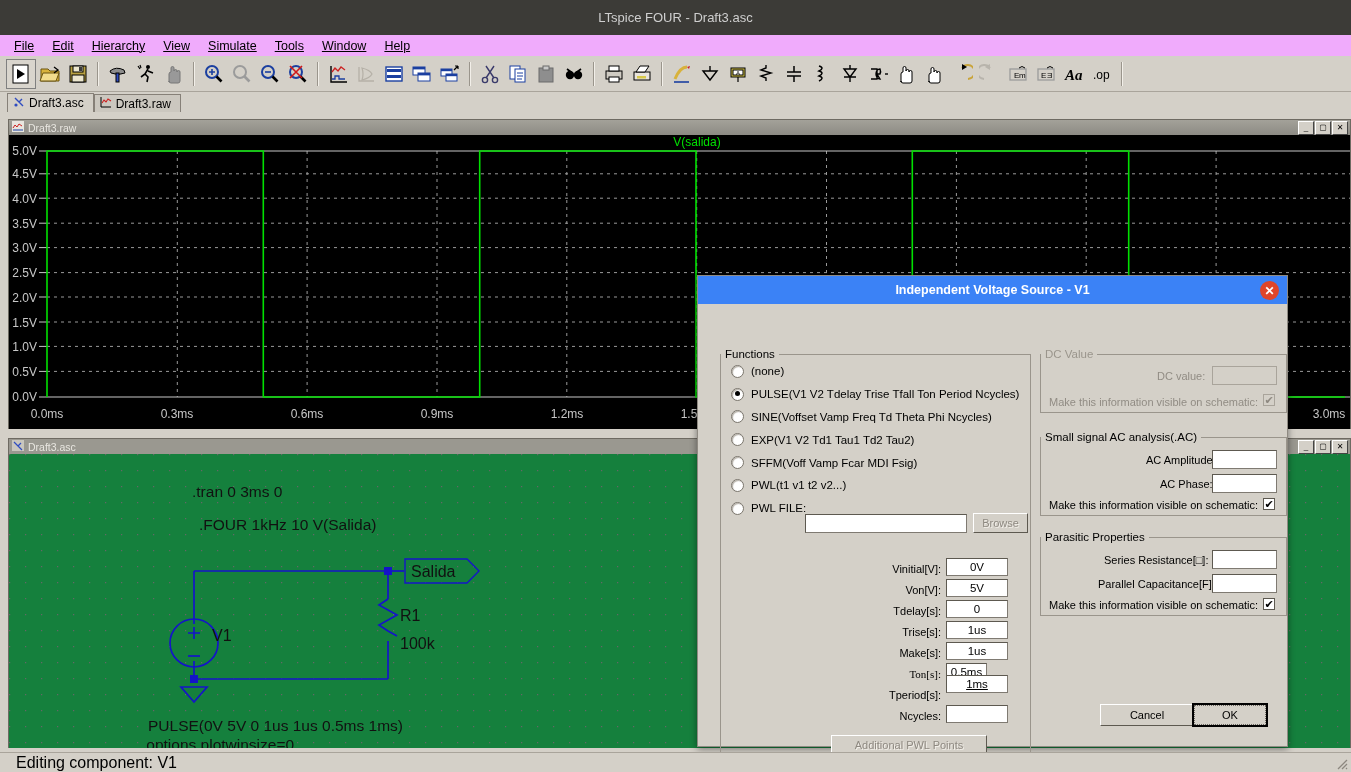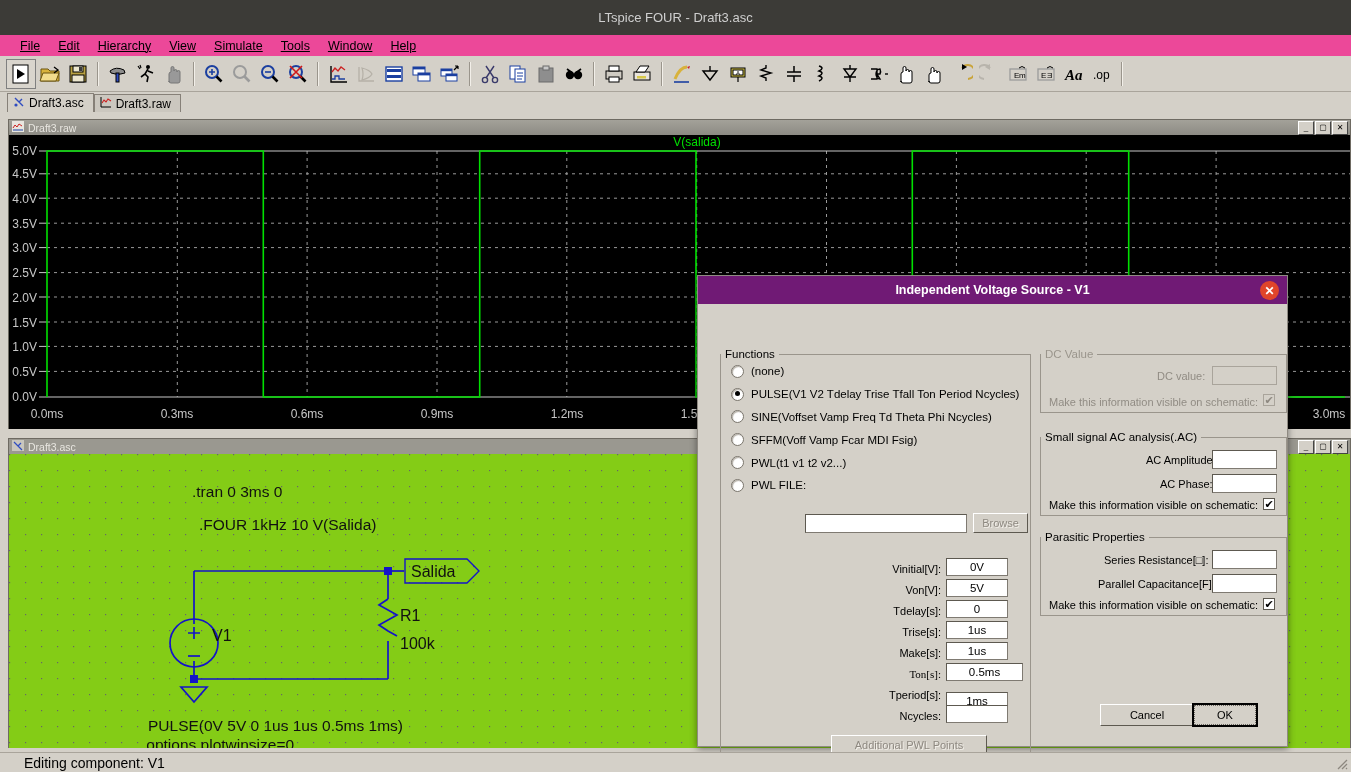--- a/index.html
+++ b/index.html
@@ -13,22 +13,22 @@
 
   
   .titlebar{
     height:35px;background:#3c3b37;color:#cfcfcf;
     display:flex;align-items:center;justify-content:center;
     font-size:13px;
   }
 
   
   .menubar{
-    height:21px;background:#ec4899;display:flex;align-items:center;
-    padding-left:11px;font-size:12.5px;color:#000;border-bottom:1px solid #d4d0c8;
+    height:21px;background:#f0abfc;display:flex;align-items:center;
+    padding-left:5px;font-size:12.5px;color:#000;border-bottom:1px solid #d4d0c8;
   }
   .menuitem{padding:2px 9px;cursor:default;}
   .menuitem u{text-decoration:underline;}
 
   
   .toolbar{
     height:34px;background:#d4d0c8;display:flex;align-items:center;
     padding-left:6px;border-bottom:1px solid #a9a49b;
   }
   .tb{width:28px;height:28px;display:flex;align-items:center;justify-content:center;}
@@ -62,30 +62,30 @@
   
   #plotwin{left:8px;top:119px;width:1343px;height:310px;}
   .plotbody{position:relative;background:#000;height:294px;overflow:hidden;}
   .plot-svg{position:absolute;left:0;top:0;}
   .ylabel{fill:#c8c8c8;font-size:12px;font-family:"Liberation Sans",sans-serif;}
   .xlabel{fill:#c8c8c8;font-size:12px;font-family:"Liberation Sans",sans-serif;}
   .tracelbl{fill:#00e000;font-size:12px;font-family:"Liberation Sans",sans-serif;}
 
   
   #schwin{left:8px;top:438px;width:1343px;height:310px;}
-  .schbody{position:relative;background:#84cc16;height:294px;overflow:hidden;}
+  .schbody{position:relative;background:#15803d;height:294px;overflow:hidden;}
 
   
   .dialog{
     position:absolute;left:697px;top:275px;width:591px;height:472px;
     background:#d4d0c8;border:1px solid #8f8a82;box-shadow:0 2px 7px rgba(0,0,0,.45);
     box-sizing:border-box;
   }
   .dlg-title{
-    height:28px;background:#701a75;color:#fff;font-size:12.5px;font-weight:bold;
+    height:28px;background:#3b82f6;color:#fff;font-size:12.5px;font-weight:bold;
     display:flex;align-items:center;justify-content:center;position:relative;
   }
   .dlg-close{
     position:absolute;right:8px;top:5px;width:19px;height:19px;border-radius:50%;
     background:#e0452a;color:#fff;font-size:12px;display:flex;align-items:center;
     justify-content:center;line-height:1;
   }
   .dlg-body{position:relative;height:444px;padding:8px 10px;box-sizing:border-box;}
 
   fieldset{
@@ -127,22 +127,22 @@
     width:12px;height:12px;background:#fff;border:1px solid #5d5950;
     box-sizing:border-box;position:absolute;
     display:flex;align-items:center;justify-content:center;
     font-size:11px;line-height:1;color:#000;font-family:"DejaVu Sans",sans-serif;
   }
   .chk.dim{background:#d4d0c8;border-color:#a9a49b;color:#8e8981;}
 
   
   .statusbar{
     position:absolute;left:0;bottom:0;width:1351px;height:20px;background:#d4d0c8;
-    border-top:1px solid #a9a49b;font-size:14px;color:#000;
-    display:flex;align-items:center;padding-left:24px;box-sizing:border-box;
+    border-top:1px solid #a9a49b;font-size:16px;color:#000;
+    display:flex;align-items:center;padding-left:16px;box-sizing:border-box;
   }
   .grip{
     position:absolute;right:3px;bottom:2px;width:14px;height:14px;
   }
 </style>
 </head>
 <body>
 
 <div class="app">
 
@@ -601,20 +601,24 @@
         <div class="radio-row">
           <span class="radio on"></span>
           <span>PULSE(V1 V2 Tdelay Trise Tfall Ton Period Ncycles)</span>
         </div>
         <div class="radio-row">
           <span class="radio"></span>
           <span>SINE(Voffset Vamp Freq Td Theta Phi Ncycles)</span>
         </div>
         <div class="radio-row">
           <span class="radio"></span>
+          <span>EXP(V1 V2 Td1 Tau1 Td2 Tau2)</span>
+        </div>
+        <div class="radio-row">
+          <span class="radio"></span>
           <span>SFFM(Voff Vamp Fcar MDI Fsig)</span>
         </div>
         <div class="radio-row">
           <span class="radio"></span>
           <span>PWL(t1 v1 t2 v2...)</span>
         </div>
         <div class="radio-row">
           <span class="radio"></span>
           <span>PWL FILE:</span>
         </div>
@@ -631,24 +635,24 @@
         <div class="lbl" style="left:96px;top:245px;width:124px;text-align:right;">Tdelay[s]:</div>
         <div class="txtbox" style="position:absolute;left:225px;top:240px;width:62px;height:18px;">0</div>
 
         <div class="lbl" style="left:96px;top:266px;width:124px;text-align:right;">Trise[s]:</div>
         <div class="txtbox" style="position:absolute;left:225px;top:261px;width:62px;height:18px;">1us</div>
 
         <div class="lbl" style="left:96px;top:287px;width:124px;text-align:right;">Make[s]:</div>
         <div class="txtbox" style="position:absolute;left:225px;top:282px;width:62px;height:18px;">1us</div>
 
         <div class="lbl" style="left:96px;top:308px;width:124px;text-align:right;font-family:Liberation Serif, serif;">Ton[s]:</div>
-        <div class="txtbox" style="position:absolute;left:225px;top:303px;width:77px;height:18px;">0.5ms</div>
+        <div class="txtbox" style="position:absolute;left:225px;top:303px;width:41px;height:18px;">0.5ms</div>
 
         <div class="lbl" style="left:96px;top:329px;width:124px;text-align:right;">Tperiod[s]:</div>
-        <div class="txtbox" style="position:absolute;left:225px;top:332px;width:62px;height:18px;text-decoration:underline;">1ms</div>
+        <div class="txtbox" style="position:absolute;left:225px;top:315px;width:62px;height:18px;text-decoration:underline;">1ms</div>
 
         <div class="lbl" style="left:96px;top:350px;width:124px;text-align:right;">Ncycles:</div>
         <div class="txtbox" style="position:absolute;left:225px;top:345px;width:62px;height:18px;"></div>
 
         <div class="btn dis" style="position:absolute;left:110px;top:375px;width:156px;height:19px;">Additional PWL Points</div>
 
         <div class="lbl" style="left:63px;top:400px;">Make this information visible on schematic:</div>
         <div class="chk" style="left:279px;top:399px;">✔</div>
       </fieldset>
 
@@ -674,21 +678,21 @@
         <legend>Parasitic Properties</legend>
         <div class="lbl" style="left:63px;top:11px;">Series Resistance[□]:</div>
         <div class="txtbox" style="position:absolute;left:171px;top:7px;width:65px;height:19px;"></div>
         <div class="lbl" style="left:57px;top:35px;">Parallel Capacitance[F]</div>
         <div class="txtbox" style="position:absolute;left:171px;top:31px;width:65px;height:19px;"></div>
         <div class="lbl" style="left:8px;top:56px;">Make this information visible on schematic:</div>
         <div class="chk" style="left:222px;top:55px;">✔</div>
       </fieldset>
 
       <div class="btn" style="position:absolute;left:402px;top:400px;width:94px;height:22px;">Cancel</div>
-      <div class="btn def" style="position:absolute;left:494px;top:399px;width:66px;height:24px;">
+      <div class="btn def" style="position:absolute;left:494px;top:399px;width:76px;height:24px;">
         <span class="inner">OK</span>
       </div>
     </div>
   </div>
 
   <div class="statusbar">
     <span>Editing component: V1</span>
     <span class="grip">
       <svg width="14" height="14" viewBox="0 0 14 14">
         <path d="M13,4 l-9,9 M13,8 l-5,5 M13,12 l-1,1" stroke="#8c877f" stroke-width="1.3"></path>

